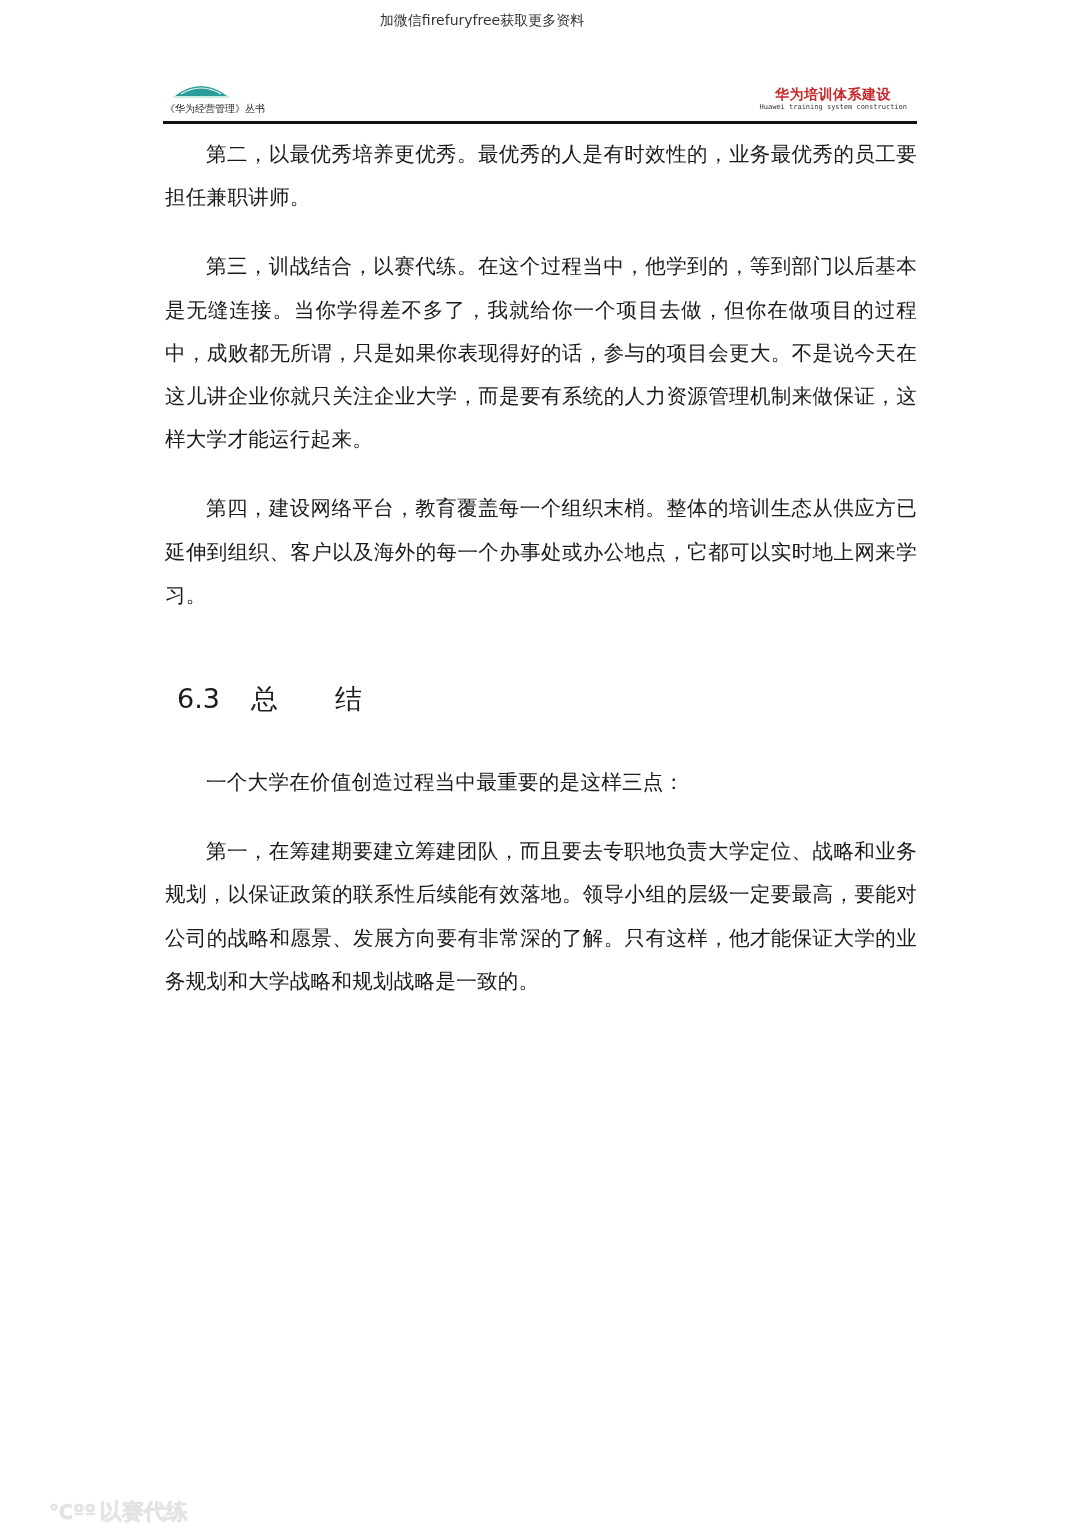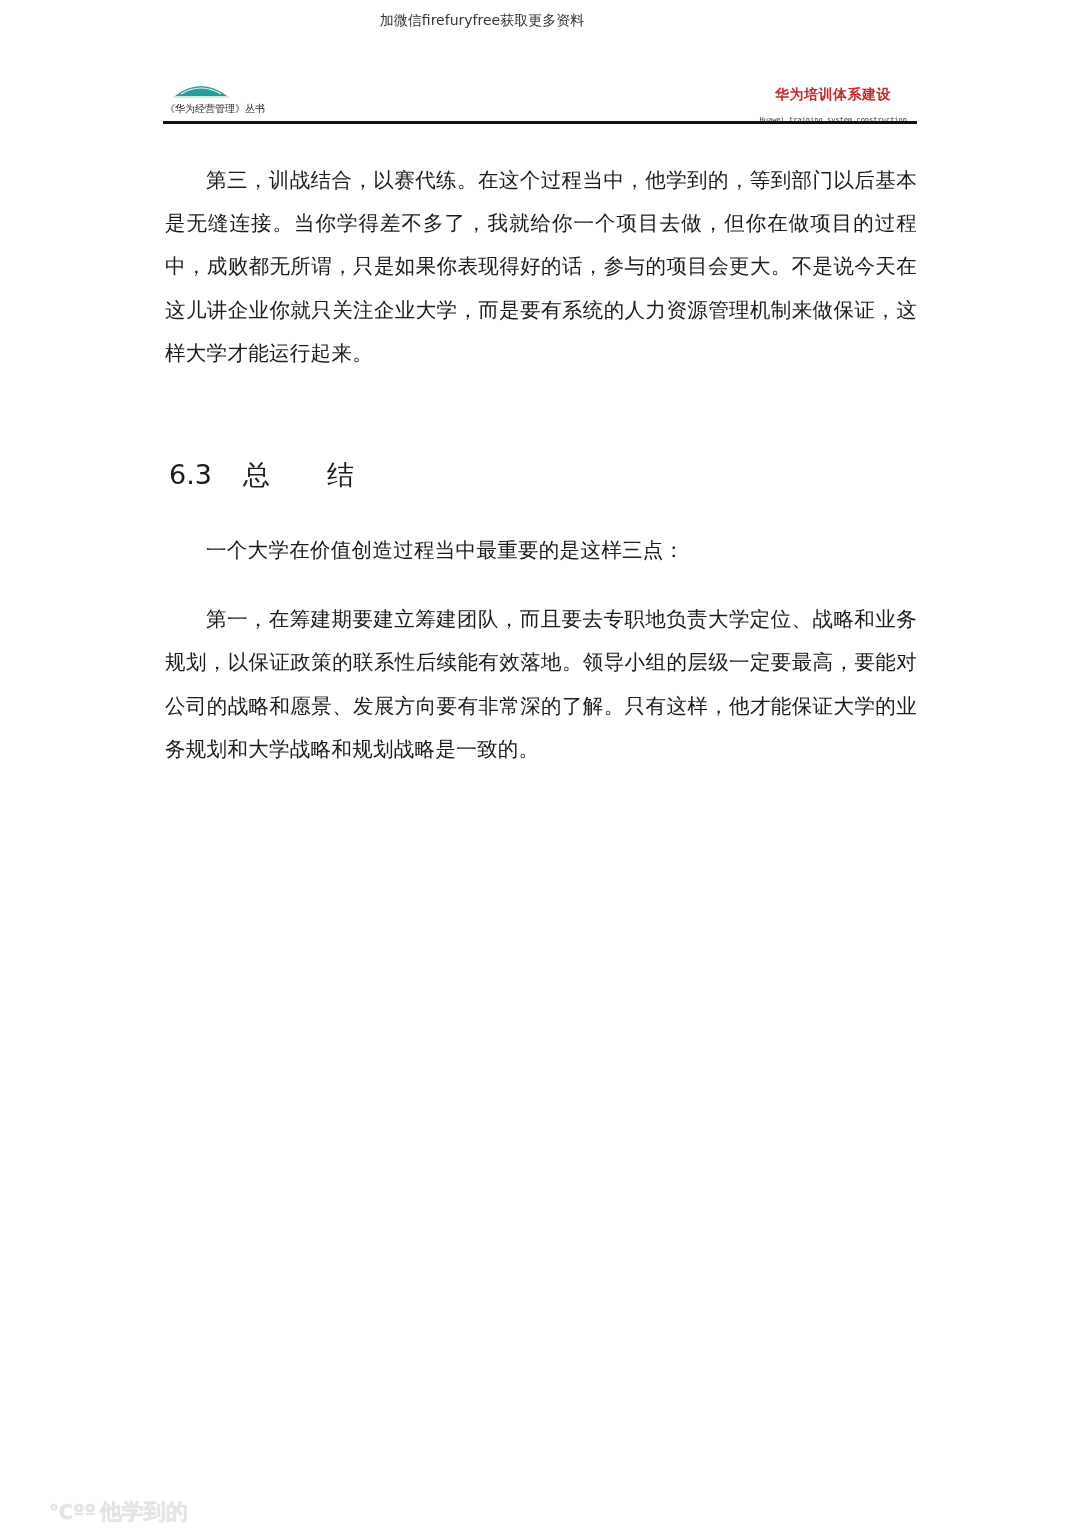--- a/index.html
+++ b/index.html
@@ -6,28 +6,28 @@
   body { width:1080px; height:1535px; background:#ffffff; position:relative; overflow:hidden;
          font-family:"DejaVu Serif","Liberation Serif",serif; color:#1a1a1a; }
   .watermark-top { position:absolute; top:12px; left:0; width:964px; text-align:center;
          font-family:"DejaVu Sans","Liberation Sans",sans-serif; font-size:14px; color:#333; }
   .header { position:absolute; left:163px; top:78px; width:754px; height:46px; }
   .header .logo { position:absolute; left:10px; top:0; width:56px; height:20px; }
   .header .series { position:absolute; left:2px; top:24px; font-size:10px;
          font-family:"DejaVu Sans","Liberation Sans",sans-serif; color:#222; }
   .header .brand { position:absolute; right:26px; top:8px; font-size:14px; font-weight:bold;
          color:#c8282a; font-family:"DejaVu Sans","Liberation Sans",sans-serif; letter-spacing:0.5px;text-align:right; }
-  .header .brand-en { position:absolute; right:10px; top:38px; font-size:7px; color:#333;
+  .header .brand-en { position:absolute; right:10px; top:25px; font-size:7px; color:#333;
          font-family:"DejaVu Sans Mono","Liberation Mono",monospace; }
   .header .rule { position:absolute; left:0; right:0; top:43px; height:3px; background:#111; }
   .content { position:absolute; left:165px; top:133px; width:752px; }
   p.para { margin:0; font-size:20.5px; line-height:43.2px; text-align:justify; text-indent:2em;
          letter-spacing:0.3px; }
   .gap { height:26px; }
-  h2.section { margin:4px; font-size:27px; font-weight:normal; line-height:40px;
+  h2.section { margin:12px; font-size:27px; font-weight:normal; line-height:40px;
          font-family:"DejaVu Sans","Liberation Sans",sans-serif; height:56px; padding-top:10px; }
   h2.section .num { display:inline-block; width:74px; }
   h2.section .t1 { display:inline-block; width:84px; }
   .brand-wm { position:absolute; left:6px; top:1497px; font-size:22px; color:#e4e4e4;
          font-family:"DejaVu Sans","Liberation Sans",sans-serif; font-weight:bold;
          text-shadow:0 0 1px #d0d0d0; }
   .brand-wm .logo-glyph { font-size:20px; margin-right:4px;margin-left:43px; }
 </style>
 </head>
 <body>
@@ -40,33 +40,35 @@
     <path d="M8 16 Q28 4 48 16" stroke="#ffffff" stroke-width="1.2" fill="none"></path>
     <path d="M0 19 L56 19" stroke="#9fd3d0" stroke-width="1"></path>
   </svg>
   <div class="series">《华为经营管理》丛书</div>
   <div class="brand">华为培训体系建设</div>
   <div class="brand-en">Huawei training system construction</div>
   <div class="rule"></div>
 </div>
 
 <div class="content">
+  <p class="para">第二，以最优秀培养更优秀。最优秀的人是有时效性的，业务最优秀的员工要担任兼职讲师。</p>
   <div class="gap"></div>
   <p class="para">第三，训战结合，以赛代练。在这个过程当中，他学到的，等到部门以后基本是无缝连接。当你学得差不多了，我就给你一个项目去做，但你在做项目的过程中，成败都无所谓，只是如果你表现得好的话，参与的项目会更大。不是说今天在这儿讲企业你就只关注企业大学，而是要有系统的人力资源管理机制来做保证，这样大学才能运行起来。</p>
   <div class="gap"></div>
+  <p class="para">第四，建设网络平台，教育覆盖每一个组织末梢。整体的培训生态从供应方已延伸到组织、客户以及海外的每一个办事处或办公地点，它都可以实时地上网来学习。</p>
   <div class="gap"></div>
   <div class="gap" style="height:14px"></div>
 
   <h2 class="section">
     <span class="num">6.3</span><span class="t1">总</span><span>结</span>
   </h2>
   <div class="gap" style="height:14px"></div>
 
   <p class="para">一个大学在价值创造过程当中最重要的是这样三点：</p>
   <div class="gap"></div>
   <p class="para">第一，在筹建期要建立筹建团队，而且要去专职地负责大学定位、战略和业务规划，以保证政策的联系性后续能有效落地。领导小组的层级一定要最高，要能对公司的战略和愿景、发展方向要有非常深的了解。只有这样，他才能保证大学的业务规划和大学战略和规划战略是一致的。</p>
   <div class="gap"></div>
   <div class="gap"></div>
 </div>
 
 <div class="brand-wm">
-  <span class="logo-glyph">℃ºº</span><span>他学到的</span>
+  <span class="logo-glyph">℃ºº</span><span>以赛代练</span>
 </div>
 
 </body></html>

